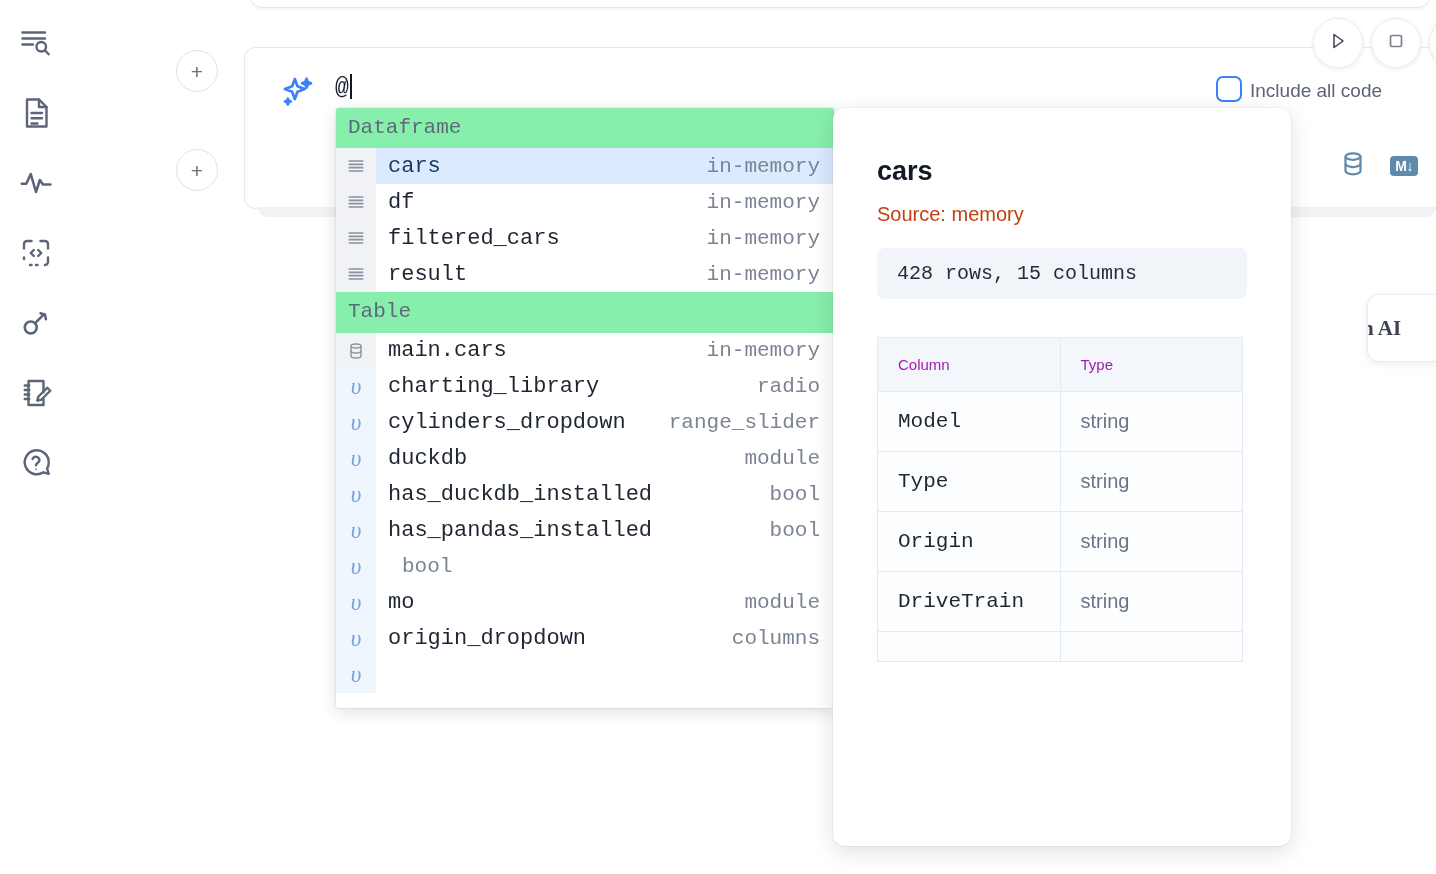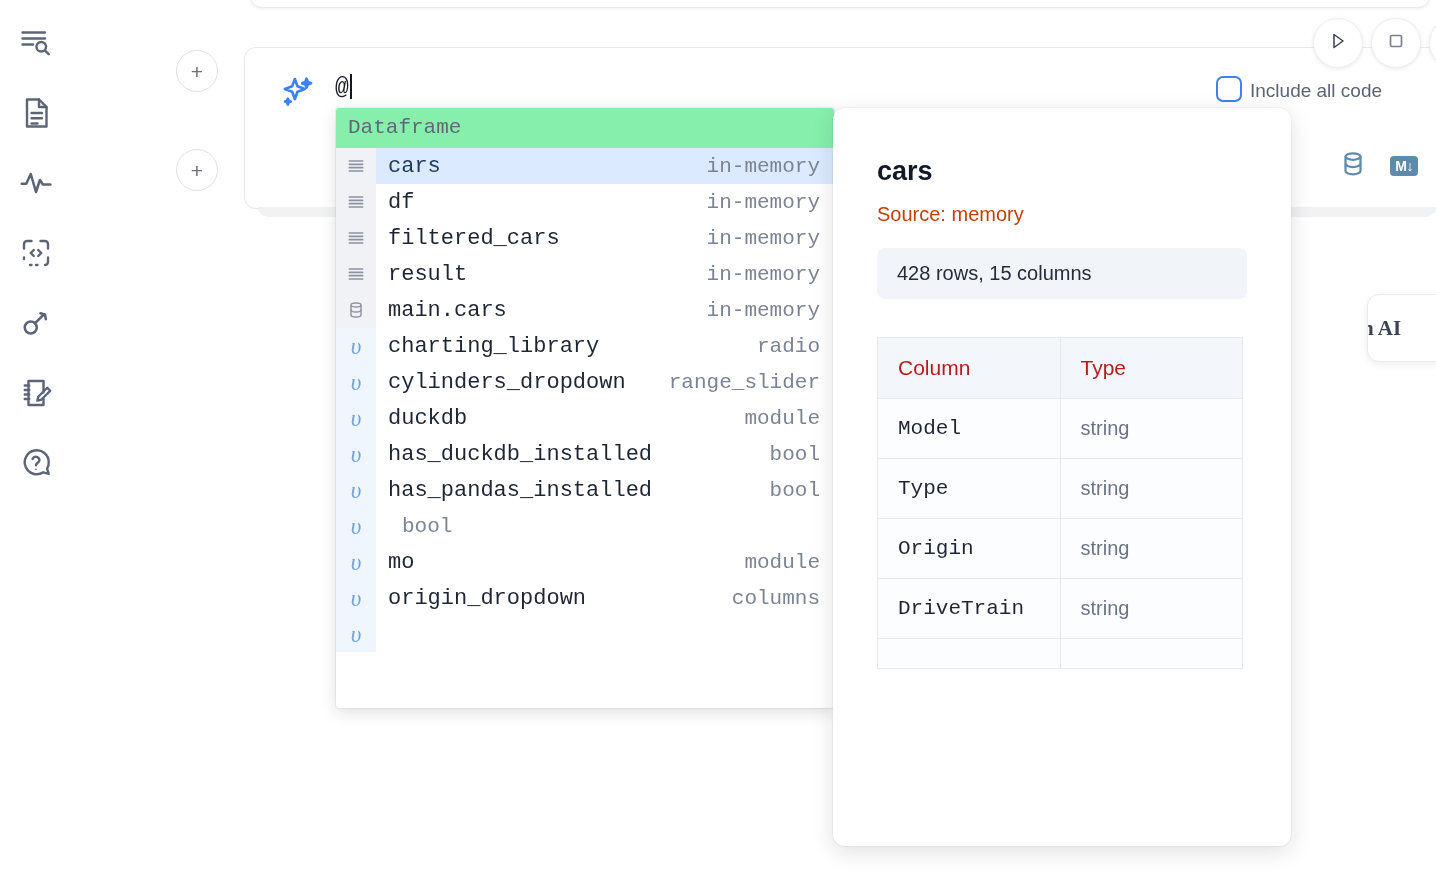--- a/index.html
+++ b/index.html
@@ -167,32 +167,32 @@
     z-index: 25; overflow: hidden;
   }
   .info-title {
     margin: 48px 0 0 44px; font-size: 27px; font-weight: bold; color: #111827;
   }
   .info-source {
     margin: 16px 0 0 44px; font-size: 20px; color: #c2410c;
   }
   .info-pill {
     margin: 22px 44px 0 44px; background: #f1f4f8; border-radius: 8px;
-    padding: 14px 20px; font-size: 20px; color: #252c3a;
+    padding: 14px 20px; font-size: 20px; color: #252c3a; font-family: Liberation Mono, monospace;
   }
   .info-table {
     margin: 38px 44px 0 44px; border-collapse: collapse; width: 366px;
     table-layout: fixed;
   }
   .info-table th, .info-table td {
     border: 1px solid #e6eaf0; text-align: left;
     padding: 18px 20px; vertical-align: middle;
   }
   .info-table th {
-    background: #f3f6fa; font-weight: normal; font-size: 21px; color: #b91c1c;
+    background: #f3f6fa; font-weight: normal; font-size: 15px; color: #a21caf;
   }
   .info-table td.col {
     font-family: "Liberation Mono", monospace; font-size: 21px; color: #1f2633;
     background: #fcfdfe;
   }
   .info-table td.typ {
     font-size: 20px; color: #6a7486; background: #fcfdfe;
   }
   .info-table tr.ghost td { height: 30px; padding: 6px 20px; }
 </style>
@@ -377,20 +377,21 @@
           <div class="ac-gutter">
             <svg width="20" height="20" viewBox="0 0 24 24" fill="none" stroke="#8b93a1" stroke-width="2" stroke-linecap="round">
               <path d="M4 6h16M4 10h16M4 14h16M4 18h16"></path>
             </svg>
           </div>
           <div class="ac-name-wrap">
             <span class="ac-name">result</span>
             <span class="ac-type">in-memory</span>
           </div>
         </div>
+        <div class="ac-section">Table</div>
         <div class="ac-row">
           <div class="ac-gutter">
             <svg width="20" height="20" viewBox="0 0 24 24" fill="none" stroke="#8b93a1" stroke-width="1.7">
               <ellipse cx="12" cy="6" rx="6" ry="2.4"></ellipse>
               <path d="M6 6v12c0 1.3 2.7 2.4 6 2.4s6-1.1 6-2.4V6"></path>
               <path d="M6 12c0 1.3 2.7 2.4 6 2.4s6-1.1 6-2.4"></path>
             </svg>
           </div>
           <div class="ac-name-wrap">
             <span class="ac-name">main.cars</span>

